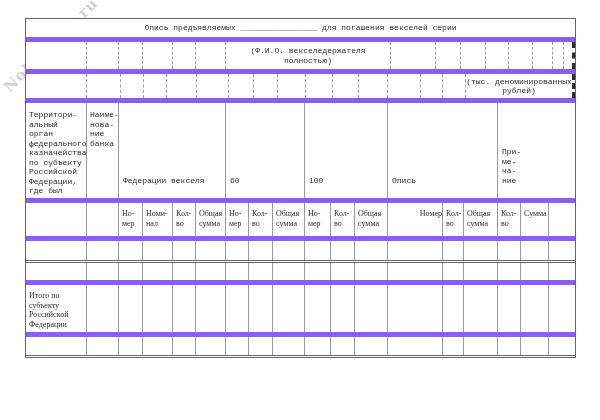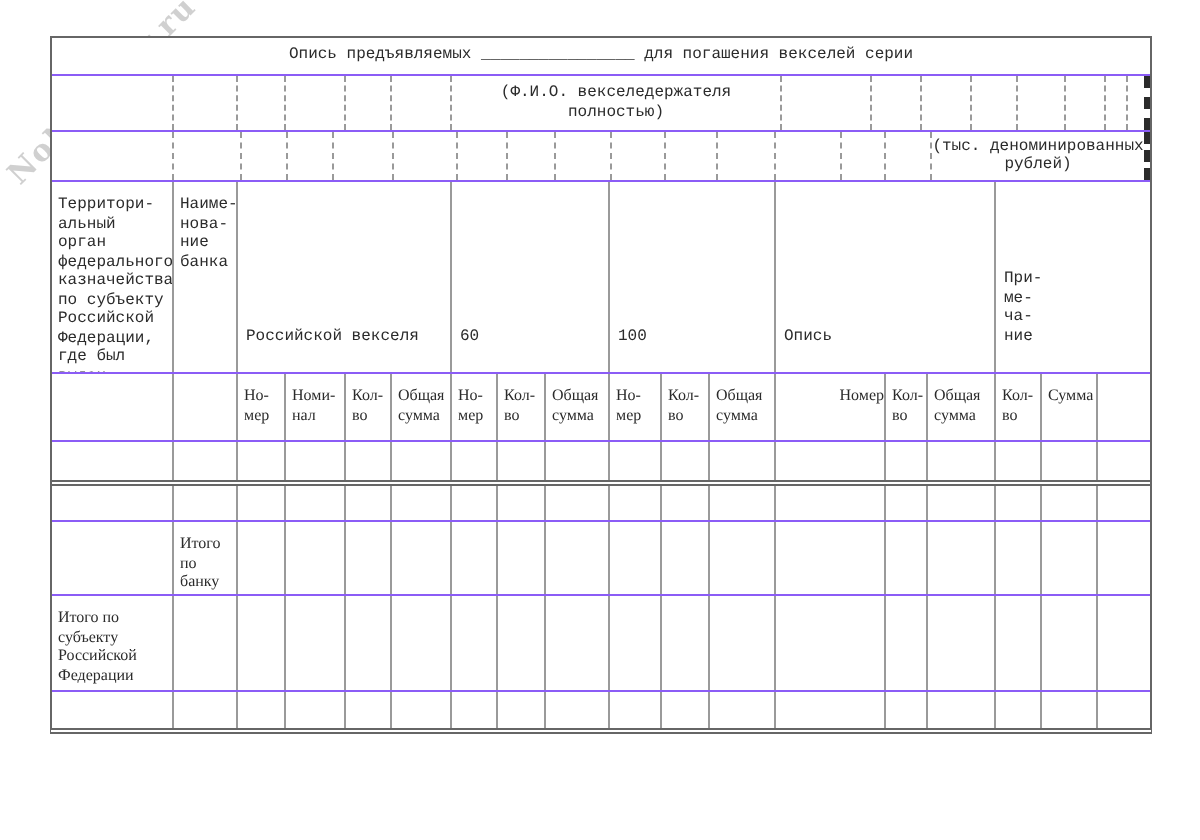--- a/index.html
+++ b/index.html
@@ -3,21 +3,21 @@
 <meta charset="utf-8">
 <style>
   html,body{margin:0;padding:0;}
   .page{position:relative;width:600px;height:420px;background:#ffffff;overflow:hidden;
         font-family:"Liberation Mono", monospace;color:#2b2b2b;}
   .watermark{position:absolute;left:-12px;top:36px;transform:rotate(-45deg);
         font-family:"DejaVu Serif", serif;font-weight:bold;font-size:15px;
         color:rgba(150,150,150,0.45);letter-spacing:1px;pointer-events:none;}
   .form-table{position:absolute;left:25px;top:18px;width:549px;
         border:1px solid #666;border-bottom:3px double #666;background:#fff;}
-  .row{display:grid;border-bottom:1px solid #8b5cf6;}
+  .row{display:grid;border-bottom:5px solid #8b5cf6;}
   .row:last-child{border-bottom:none;}
   .row.sep{border-bottom:3px double #666;}
   .c{border-right:1px solid #9a9a9a;overflow:hidden;font-size:8px;line-height:9.5px;
      white-space:pre-line;box-sizing:border-box;}
   .c:last-child{border-right:none;}
   .dash>.c{border-right-style:dashed;}
   
   .r1{height:18px}.r2h{height:27px}.r3{height:21px}.r4h{height:24px}.r5{height:95px}
   .r6{height:33px}.r7{height:19px}.r8{height:17px}.r9{height:36px}.r10{height:47px}.r11{height:18px}
   
@@ -93,21 +93,21 @@
 по субъекту
 Российской
 Федерации,
 где был
 выдан
 сроком</div>
       <div class="c top">Наиме-
 нова-
 ние
 банка</div>
-      <div class="c bot">Российской векселя</div>
+      <div class="c bot">Федерации векселя</div>
       <div class="c bot">60</div>
       <div class="c bot">100</div>
       <div class="c bot">Опись</div>
       <div class="c bot">При-
 ме-
 ча-
 ние</div>
     </div>
 
     <div class="row r6 g-main">
@@ -179,42 +179,20 @@
         <div class="c"></div>
         <div class="c"></div>
         <div class="c"></div>
         <div class="c"></div>
         <div class="c"></div>
         <div class="c"></div>
         <div class="c"></div>
         <div class="c"></div>
       </div>
 
-    <div class="row r9 g-main">
-      <div class="c"></div>
-      <div class="c sh">Итого
-по
-банку</div>
-    <div class="c"></div>
-        <div class="c"></div>
-        <div class="c"></div>
-        <div class="c"></div>
-        <div class="c"></div>
-        <div class="c"></div>
-        <div class="c"></div>
-        <div class="c"></div>
-        <div class="c"></div>
-        <div class="c"></div>
-        <div class="c"></div>
-        <div class="c"></div>
-        <div class="c"></div>
-        <div class="c"></div>
-        <div class="c"></div>
-        <div class="c"></div>
-      </div>
 
     <div class="row r10 g-main">
       <div class="c sh">Итого по
 субъекту
 Российской
 Федерации</div>
     <div class="c"></div>
         <div class="c"></div>
         <div class="c"></div>
         <div class="c"></div>

